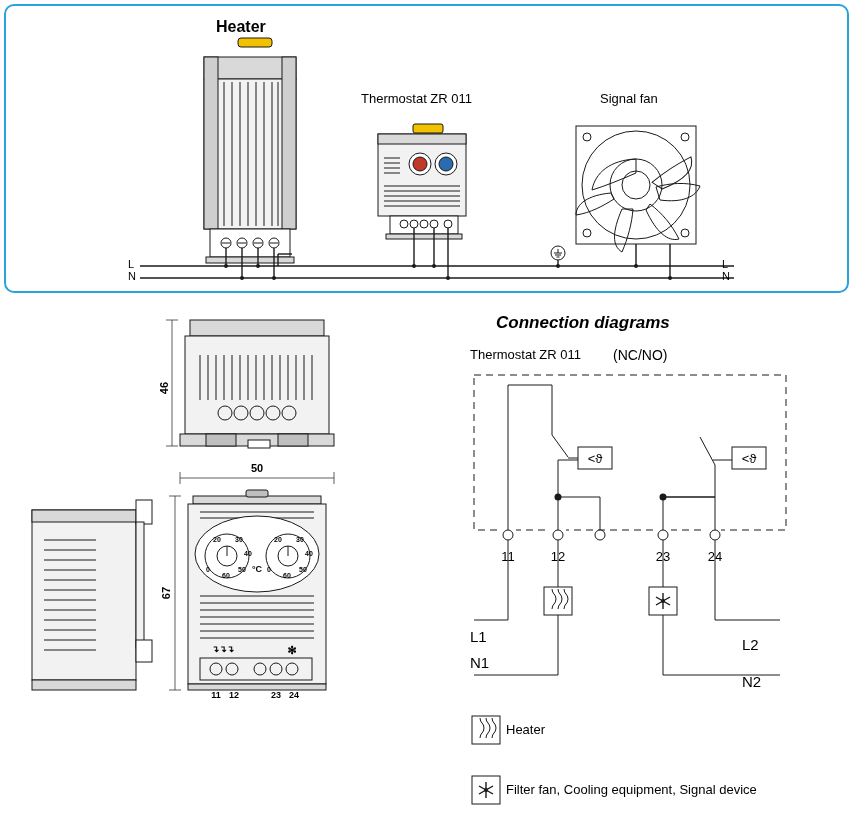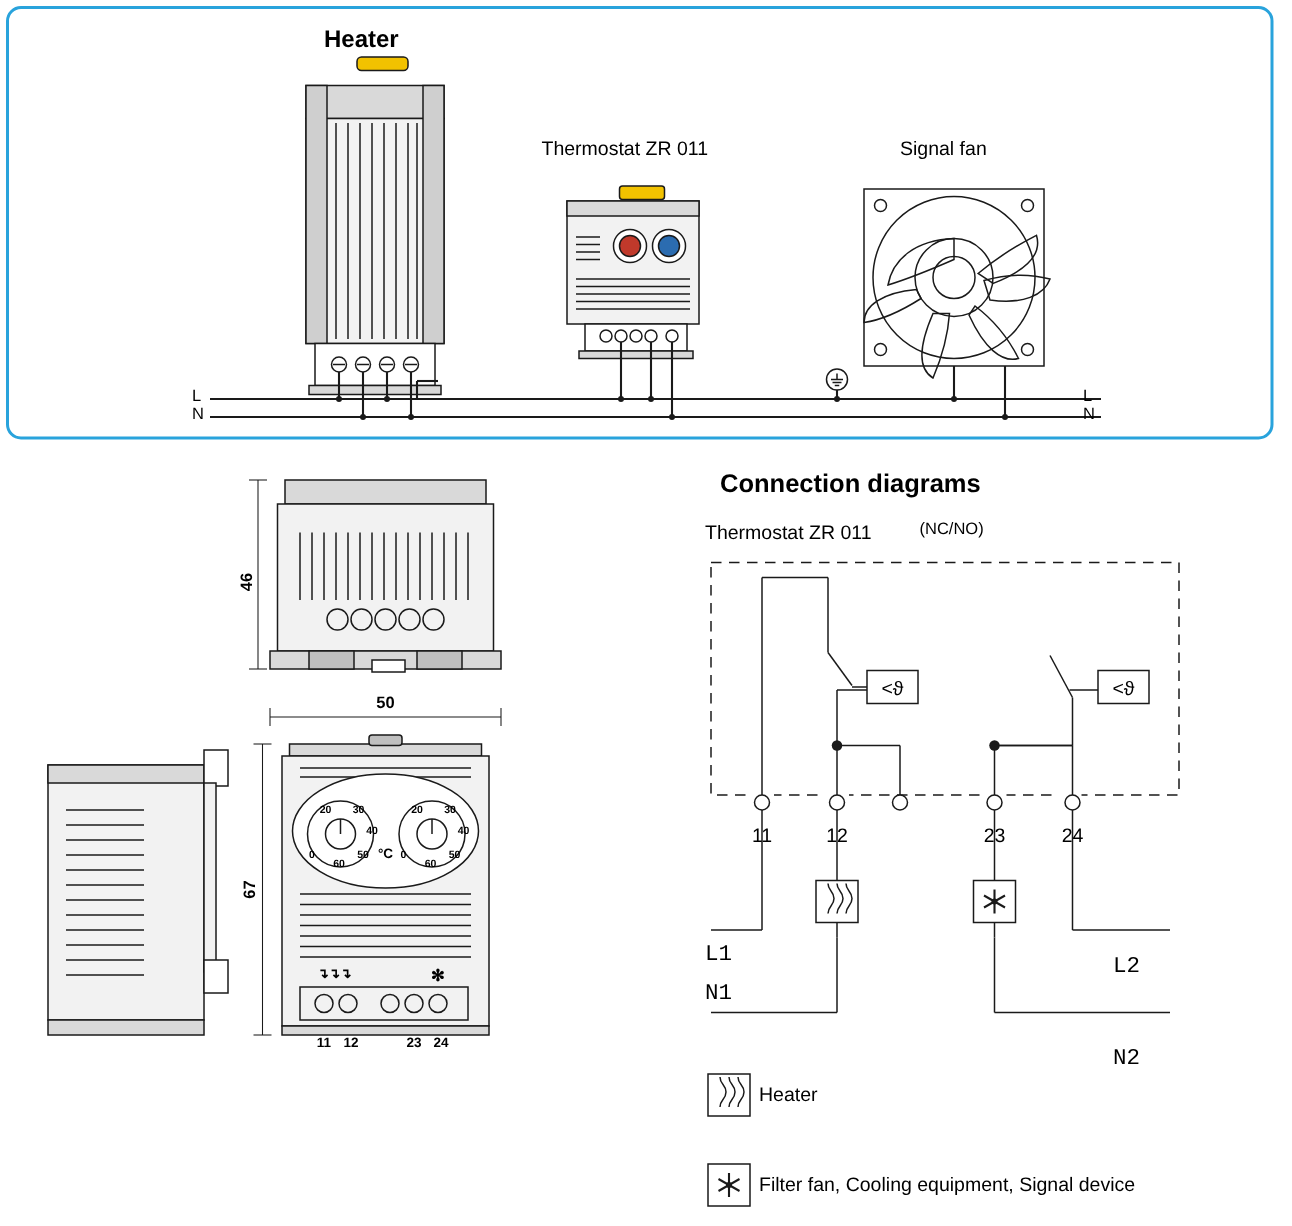--- a/index.html
+++ b/index.html
@@ -12,32 +12,32 @@
     overflow:hidden;
   }
   .abs{position:absolute;}
   
   #top-panel{
     left:4px;top:4px;width:845px;height:289px;
     border:2px solid #29a3dc;border-radius:10px;
     box-sizing:border-box;
     background:#fff;
   }
-  .lbl-big{font-size:15px;font-family:Liberation Mono, monospace;}
+  .lbl-big{font-size:15px;}
   #heater-label{left:216px;top:18px;font-size:16px;font-weight:bold;}
   #thermostat-label{left:361px;top:91px;font-size:13px;}
   #filterfan-label{left:600px;top:91px;font-size:13px;}
 
   
   .term{font-size:11px;}
 
   
-  #conn-title{left:480px;top:313px;font-size:17px;font-weight:bold;}
+  #conn-title{left:496px;top:313px;font-size:17px;font-weight:bold;font-style:italic;}
   #conn-sub{left:470px;top:347px;font-size:13px;}
-  #conn-sub2{left:613px;top:347px;font-size:11px;}
+  #conn-sub2{left:613px;top:347px;font-size:14px;}
 
   
   #legend-heater-text{left:506px;top:722px;font-size:13px;}
   #legend-fan-text{left:506px;top:782px;font-size:13px;text-align:right;}
 
   svg{display:block;}
   .ln{stroke:#1a1a1a;stroke-width:1;fill:none;}
   .ln2{stroke:#1a1a1a;stroke-width:1.4;fill:none;}
   .dim{stroke:#1a1a1a;stroke-width:0.7;fill:none;}
   .dash{stroke:#1a1a1a;stroke-width:1;fill:none;stroke-dasharray:7 5;}
@@ -459,21 +459,21 @@
     </g>
     <circle cx="203" cy="236" r="2" fill="#1a1a1a"></circle>
   </g>
   <line x1="203" y1="250" x2="203" y2="260" class="ln"></line>
 </svg>
 </div>
 
 <div class="abs lbl-big" style="left:470px;top:628px;">L1</div>
 <div class="abs lbl-big" style="left:470px;top:654px;">N1</div>
 <div class="abs lbl-big" style="left:742px;top:636px;">L2</div>
-<div class="abs lbl-big" style="left:742px;top:697px;">N2</div>
+<div class="abs lbl-big" style="left:742px;top:673px;">N2</div>
 
 <div class="abs" style="left:468px;top:712px;">
 <svg width="40" height="100" viewBox="0 0 40 100">
   <g>
     <rect x="4" y="4" width="28" height="28" fill="#ffffff" stroke="#1a1a1a" stroke-width="1"></rect>
     <path class="ln" d="M12 26 c0-5 4-5 4-10 c0-5 -4-5 -4-10"></path>
     <path class="ln" d="M18 26 c0-5 4-5 4-10 c0-5 -4-5 -4-10"></path>
     <path class="ln" d="M24 26 c0-5 4-5 4-10 c0-5 -4-5 -4-10"></path>
   </g>
   <g>

